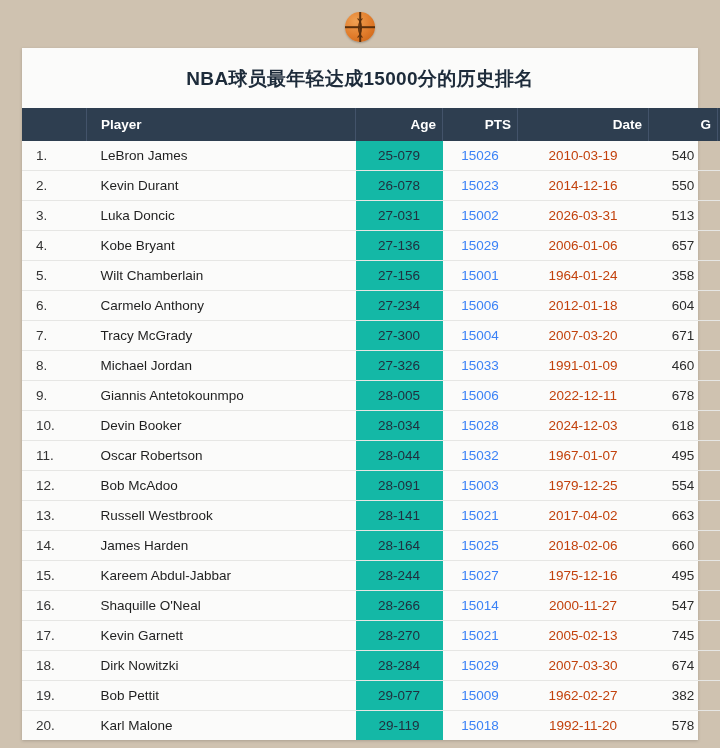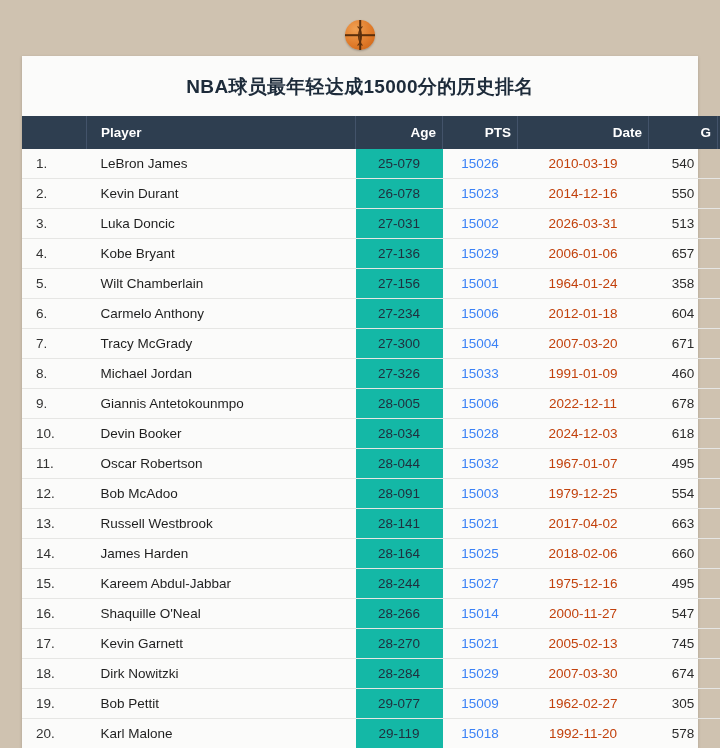--- a/index.html
+++ b/index.html
@@ -11,21 +11,21 @@
     height: 748px;
     background: #cfc2b0;
     font-family: "Liberation Sans", sans-serif;
     overflow: hidden;
   }
   .page {
     position: relative;
     width: 720px;
     height: 748px;
     box-sizing: border-box;
-    padding: 14px 22px;
+    padding: 6px 22px;
   }
   .logo-wrap {
     height: 42px;
     display: flex;
     align-items: center;
     justify-content: center;
   }
   .basketball {
     width: 30px;
     height: 30px;
@@ -339,21 +339,21 @@
             <td class="date">2007-03-30</td>
             <td class="g">674</td>
             <td class="min">24660</td>
           </tr>
           <tr>
             <td class="rank">19.</td>
             <td class="player">Bob Pettit</td>
             <td class="age">29-077</td>
             <td class="pts">15009</td>
             <td class="date">1962-02-27</td>
-            <td class="g">305</td>
+            <td class="g">382</td>
             <td class="min">7457</td>
           </tr>
           <tr>
             <td class="rank">20.</td>
             <td class="player">Karl Malone</td>
             <td class="age">29-119</td>
             <td class="pts">15018</td>
             <td class="date">1992-11-20</td>
             <td class="g">578</td>
             <td class="min">21462</td>

